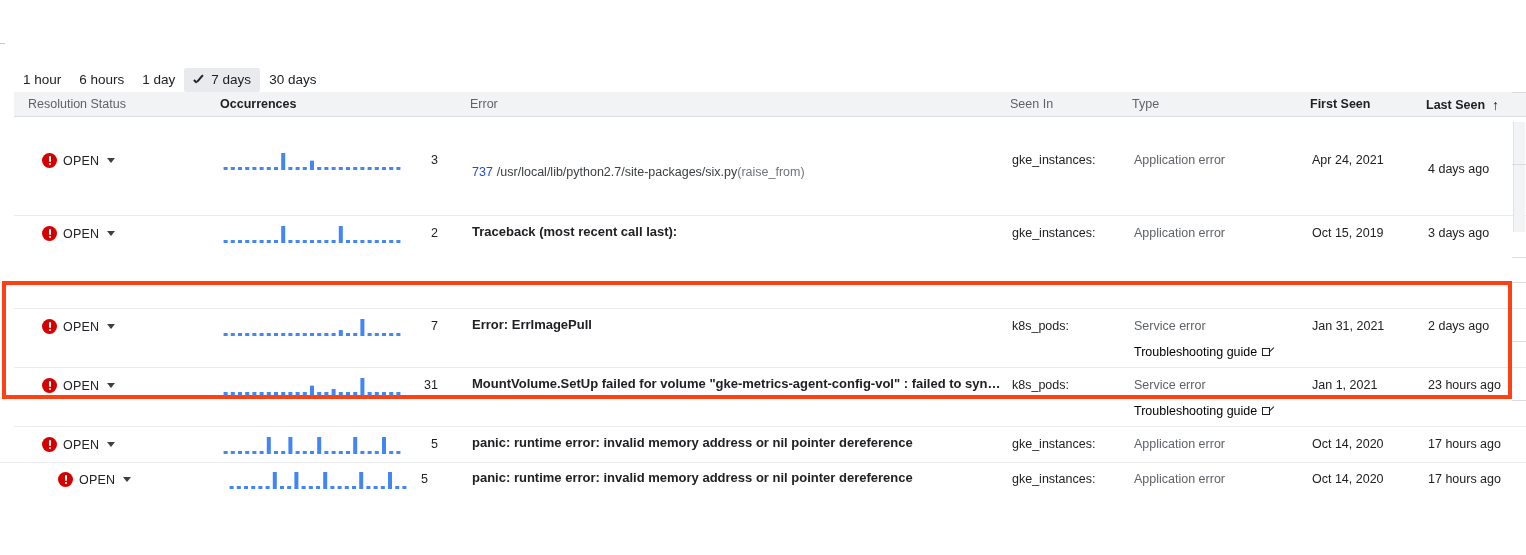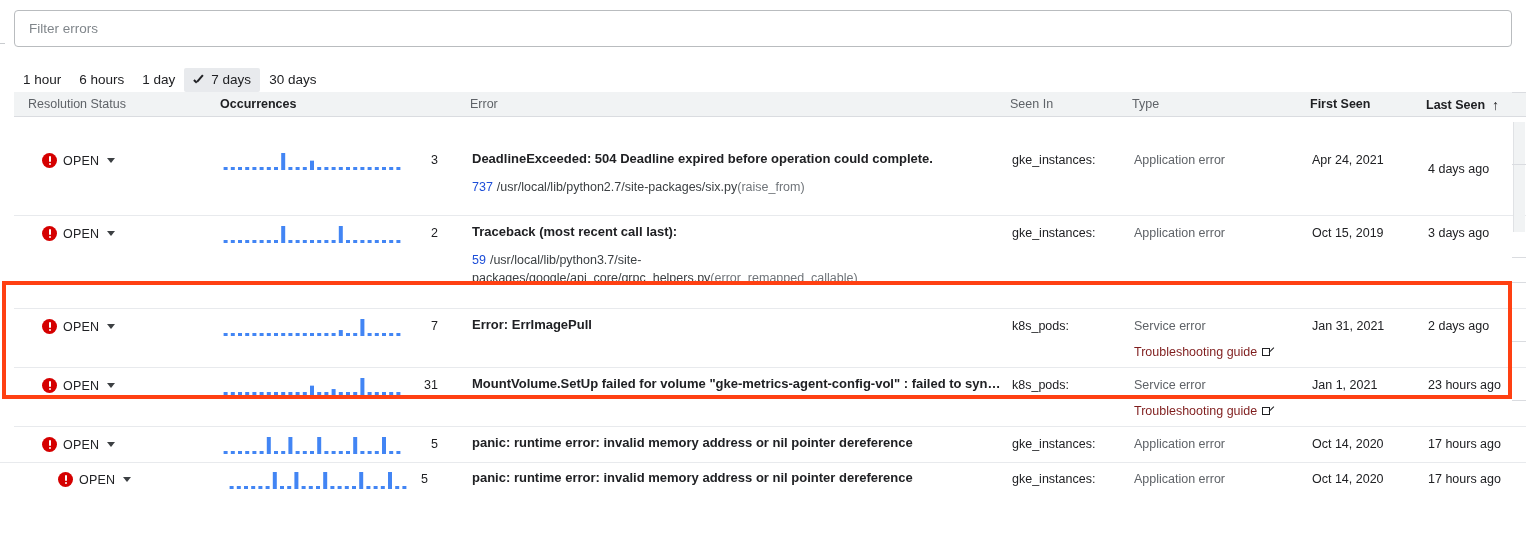--- a/index.html
+++ b/index.html
@@ -241,21 +241,21 @@
     color: #202124;
     white-space: nowrap;
   }
   .type-main {
     font-size: 12.5px;
     color: #5f6368;
     white-space: nowrap;
   }
   .type-link {
     font-size: 12.5px;
-    color: #7f1d1d;
+    color: #000000;
     margin-top: 12px;
     white-space: nowrap;
     cursor: pointer;
     display: flex;
     align-items: center;
     gap: 5px;
   }
   .ext-icon {
     display: inline-block;
     width: 11px;
@@ -359,23 +359,20 @@
     width: 14px;
     height: 1px;
     background: #dadce0;
   }
 </style>
 </head>
 <body>
 
 <div id="app">
 
-  <div class="filter-wrap">
-    <input class="filter-input" type="text" placeholder="Filter errors" style="">
-  </div>
   <div class="left-edge-tick"></div>
 
   <div class="range-tabs">
     <div class="range-tab">
       <span>1 hour</span>
     </div>
     <div class="range-tab">
       <span>6 hours</span>
     </div>
     <div class="range-tab">
@@ -435,21 +432,20 @@
               <rect x="138.40" y="16.00" width="4" height="3.00" fill="#4285f4"></rect>
               <rect x="145.60" y="16.00" width="4" height="3.00" fill="#4285f4"></rect>
               <rect x="152.80" y="16.00" width="4" height="3.00" fill="#4285f4"></rect>
               <rect x="160.00" y="16.00" width="4" height="3.00" fill="#4285f4"></rect>
               <rect x="167.20" y="16.00" width="4" height="3.00" fill="#4285f4"></rect>
               <rect x="174.40" y="16.00" width="4" height="3.00" fill="#4285f4"></rect>
             </svg>
           </div>
           <div class="cell occ-count" style="left: 398px; top: 10px;">3</div>
           <div class="cell" style="left: 458px; top: 8px; width: 530px;">
-            <div class="err-title">DeadlineExceeded: 504 Deadline expired before operation could complete.</div>
             <div class="err-sub"><span class="lineno">737</span><span>/usr/local/lib/python2.7/site-packages/six.py</span><span class="fn">(raise_from)</span></div>
           </div>
           <div class="cell seen-in" style="left: 998px; top: 10px;">gke_instances:</div>
           <div class="cell" style="left: 1120px; top: 10px;">
             <div class="type-main">Application error</div>
           </div>
           <div class="cell first-seen" style="left: 1298px; top: 10px;">Apr 24, 2021</div>
           <div class="cell last-seen" style="left: 1414px; top: 19px;">4 days ago</div>
         </div>
         <div class="row" style="top: 99px; height: 93px;">
@@ -483,21 +479,20 @@
               <rect x="145.60" y="16.00" width="4" height="3.00" fill="#4285f4"></rect>
               <rect x="152.80" y="16.00" width="4" height="3.00" fill="#4285f4"></rect>
               <rect x="160.00" y="16.00" width="4" height="3.00" fill="#4285f4"></rect>
               <rect x="167.20" y="16.00" width="4" height="3.00" fill="#4285f4"></rect>
               <rect x="174.40" y="16.00" width="4" height="3.00" fill="#4285f4"></rect>
             </svg>
           </div>
           <div class="cell occ-count" style="left: 398px; top: 10px;">2</div>
           <div class="cell" style="left: 458px; top: 8px; width: 530px;">
             <div class="err-title">Traceback (most recent call last):</div>
-            <div class="err-sub"><span class="lineno">59</span><span>/usr/local/lib/python3.7/site-packages/google/api_core/grpc_helpers.py</span><span class="fn">(error_remapped_callable)</span></div>
           </div>
           <div class="cell seen-in" style="left: 998px; top: 10px;">gke_instances:</div>
           <div class="cell" style="left: 1120px; top: 10px;">
             <div class="type-main">Application error</div>
           </div>
           <div class="cell first-seen" style="left: 1298px; top: 10px;">Oct 15, 2019</div>
           <div class="cell last-seen" style="left: 1414px; top: 10px;">3 days ago</div>
         </div>
         <div class="row" style="top: 192px; height: 59px;">
           <div class="cell status-cell" style="left: 28px; top: 10px;">

